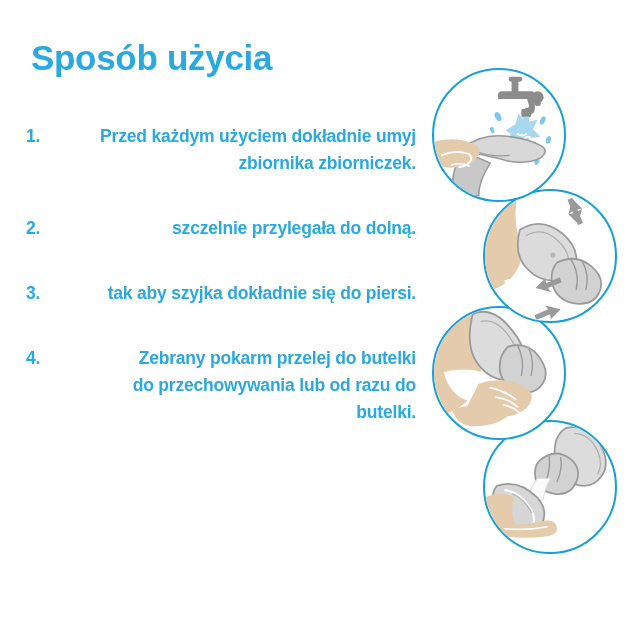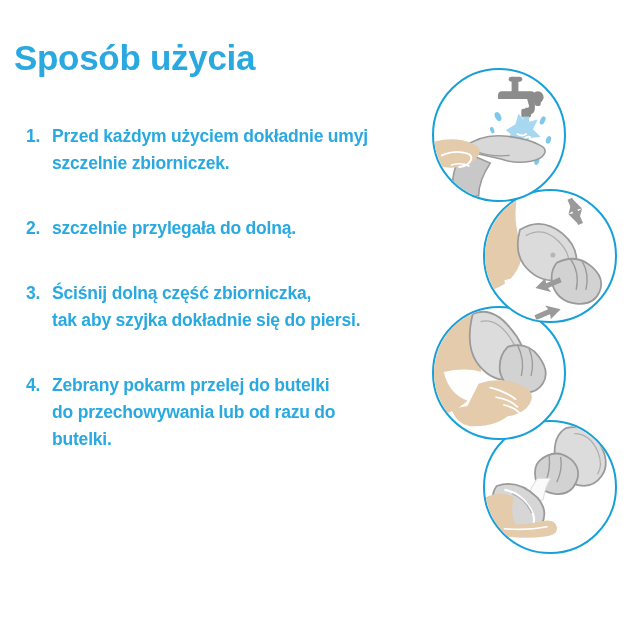--- a/index.html
+++ b/index.html
@@ -23,21 +23,21 @@
   .text-col {
     position: absolute;
     left: 0;
     top: 0;
     width: 420px;
     height: 635px;
   }
 
   .page-title {
     position: absolute;
-    left: 14px;
+    left: 31px;
     top: 40px;
     font-size: 35px;
     font-weight: bold;
     line-height: 1.05;
     letter-spacing: -0.3px;
     color: #29A9E0;
     white-space: nowrap;
   }
 
   .steps {
@@ -67,21 +67,21 @@
   }
 
   .step-body {
     margin-left: 26px;
     font-size: 17.5px;
     font-weight: bold;
     color: #29A9E0;
     line-height: 27px;
     letter-spacing: -0.2px;
   }
-  .step-line { display: block; white-space: nowrap; }
+  .step-line { display: block; white-space: nowrap; text-align: right; }
 
   
   .illus-col {
     position: absolute;
     right: 0;
     top: 0;
     width: 225px;
     height: 635px;
   }
 
@@ -109,35 +109,34 @@
   <div class="text-col">
 
     <div class="page-title">Sposób użycia</div>
 
     <div class="steps">
 
       <div class="step">
         <span class="step-num">1.</span>
         <div class="step-body">
           <span class="step-line">Przed każdym użyciem dokładnie umyj</span>
-          <span class="step-line">szczelnie zbiorniczek.</span>
+          <span class="step-line">zbiornika zbiorniczek.</span>
         </div>
       </div>
 
       <div class="step">
         <span class="step-num">2.</span>
         <div class="step-body">
           <span class="step-line">szczelnie przylegała do dolną.</span>
         </div>
       </div>
 
       <div class="step">
         <span class="step-num">3.</span>
         <div class="step-body">
-          <span class="step-line">Ściśnij dolną część zbiorniczka,</span>
           <span class="step-line">tak aby szyjka dokładnie się do piersi.</span>
         </div>
       </div>
 
       <div class="step">
         <span class="step-num">4.</span>
         <div class="step-body">
           <span class="step-line">Zebrany pokarm przelej do butelki</span>
           <span class="step-line">do przechowywania lub od razu do</span>
           <span class="step-line">butelki.</span>

